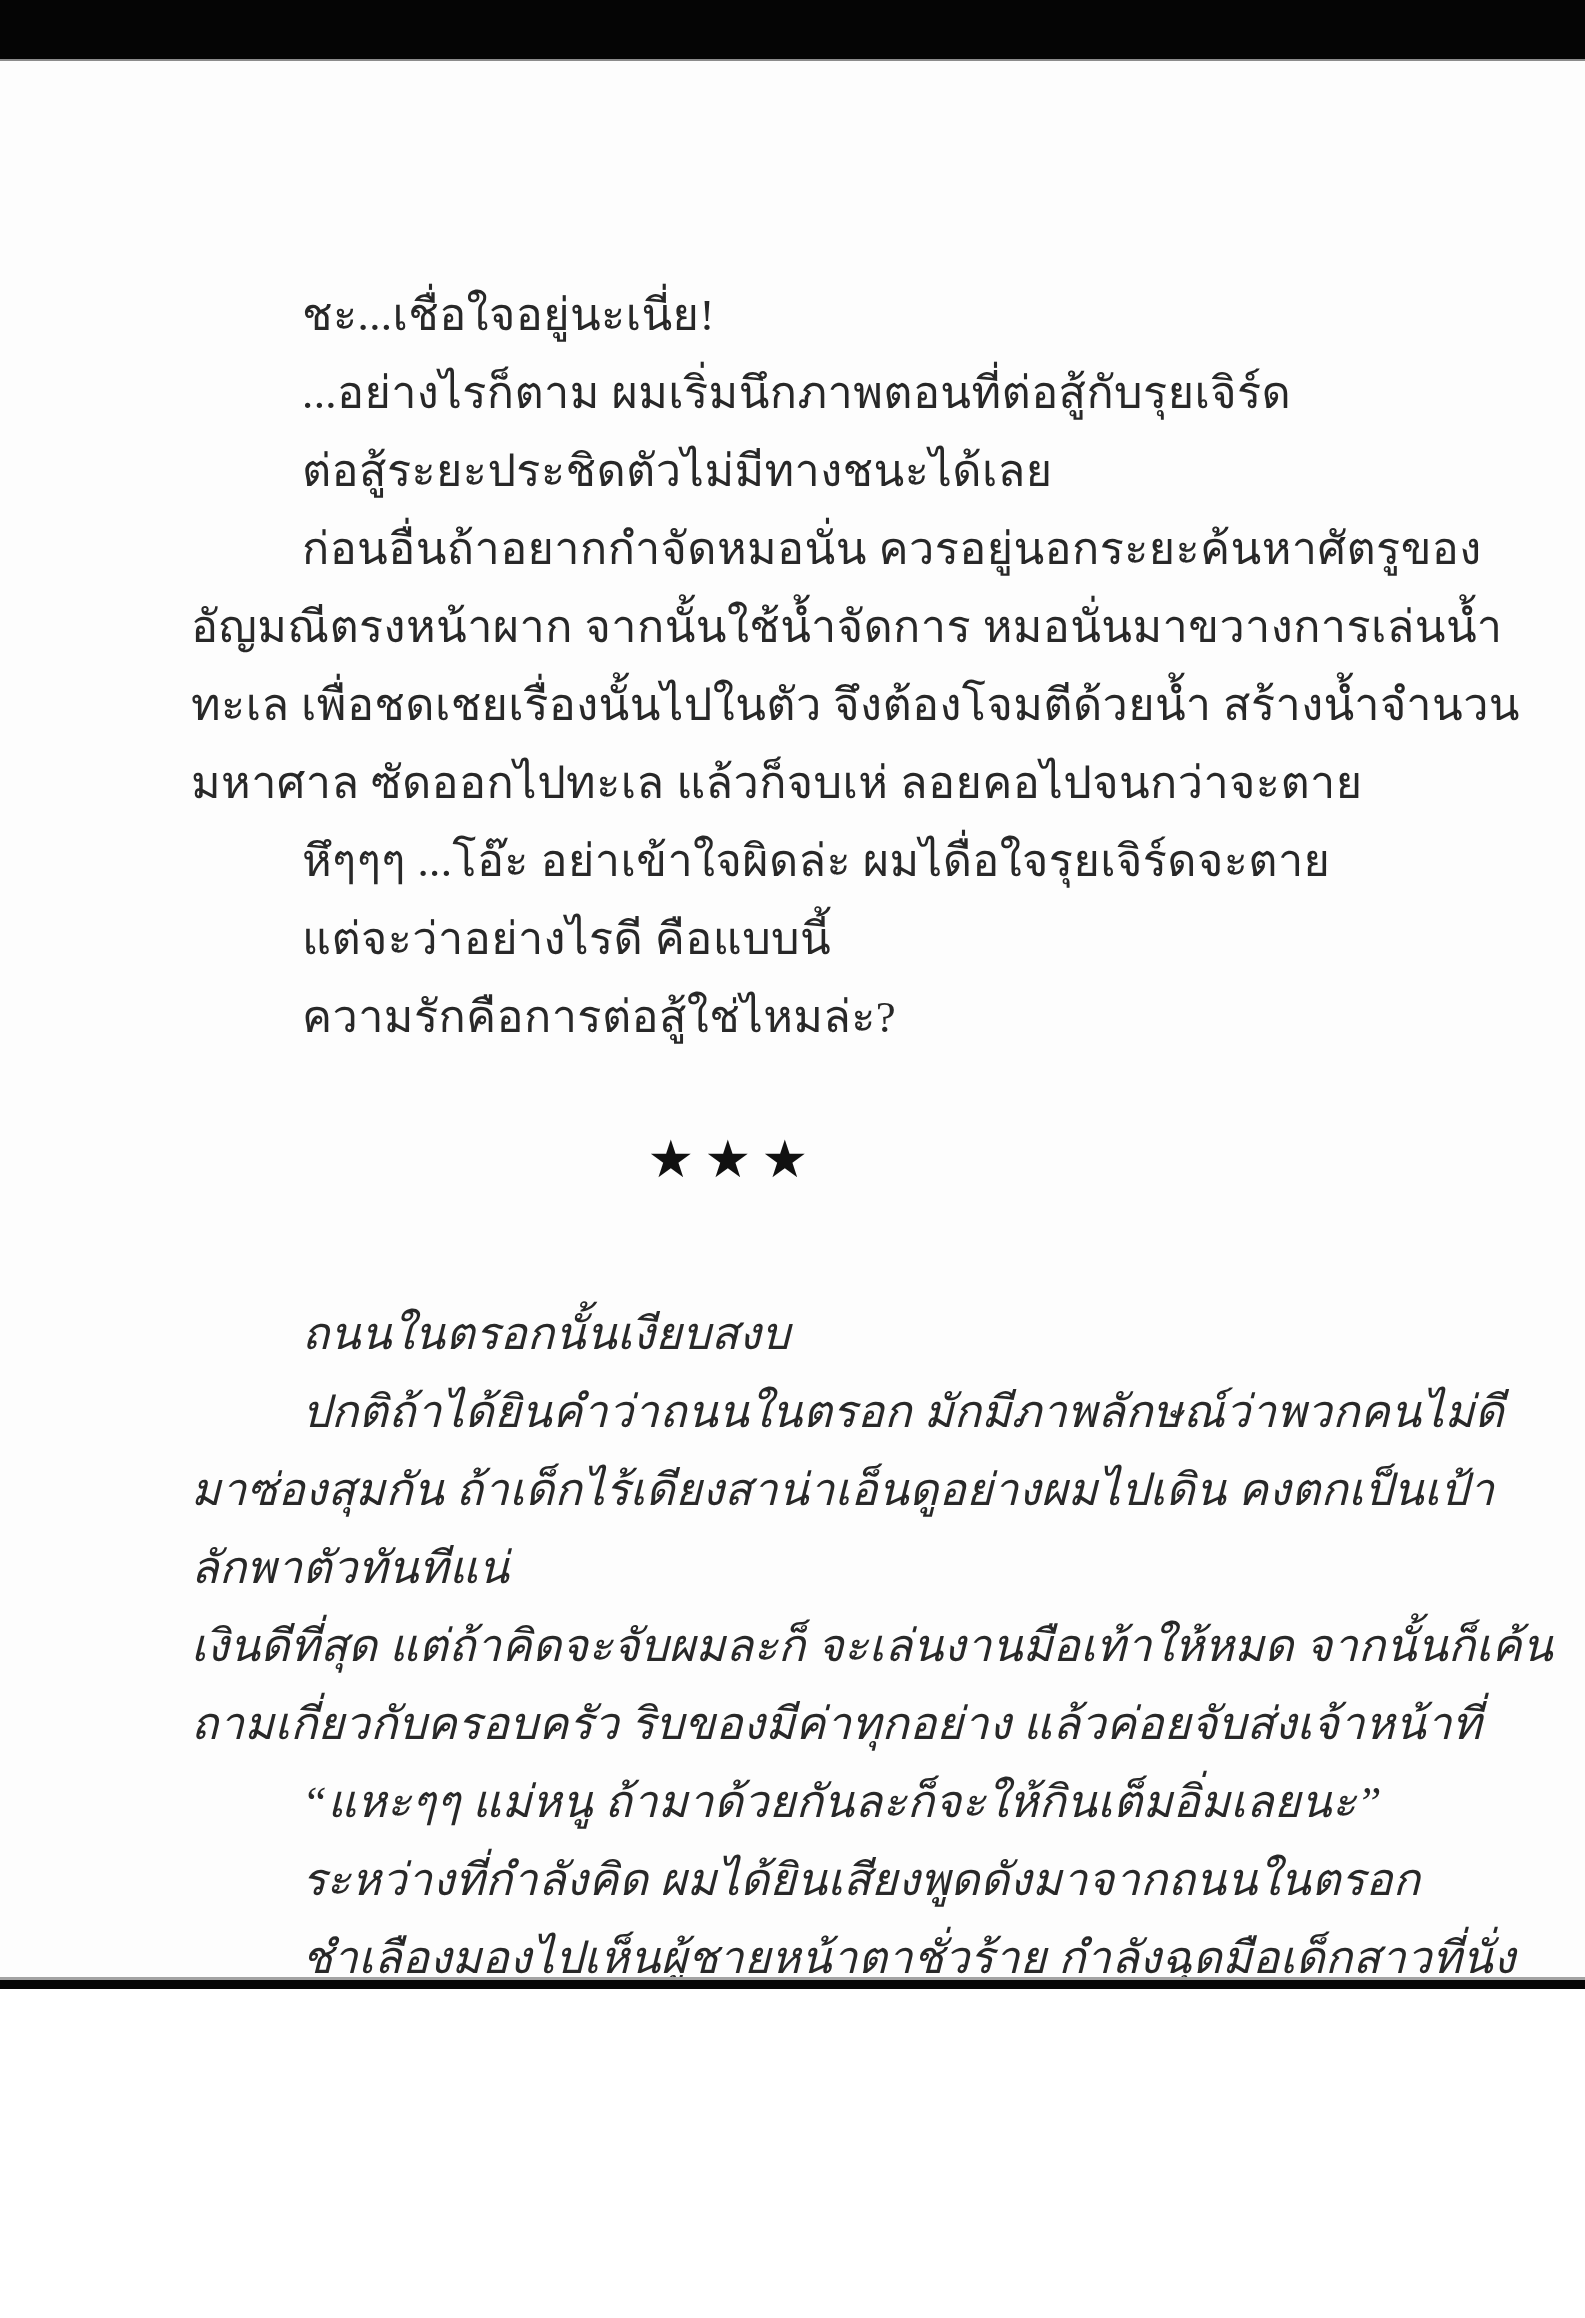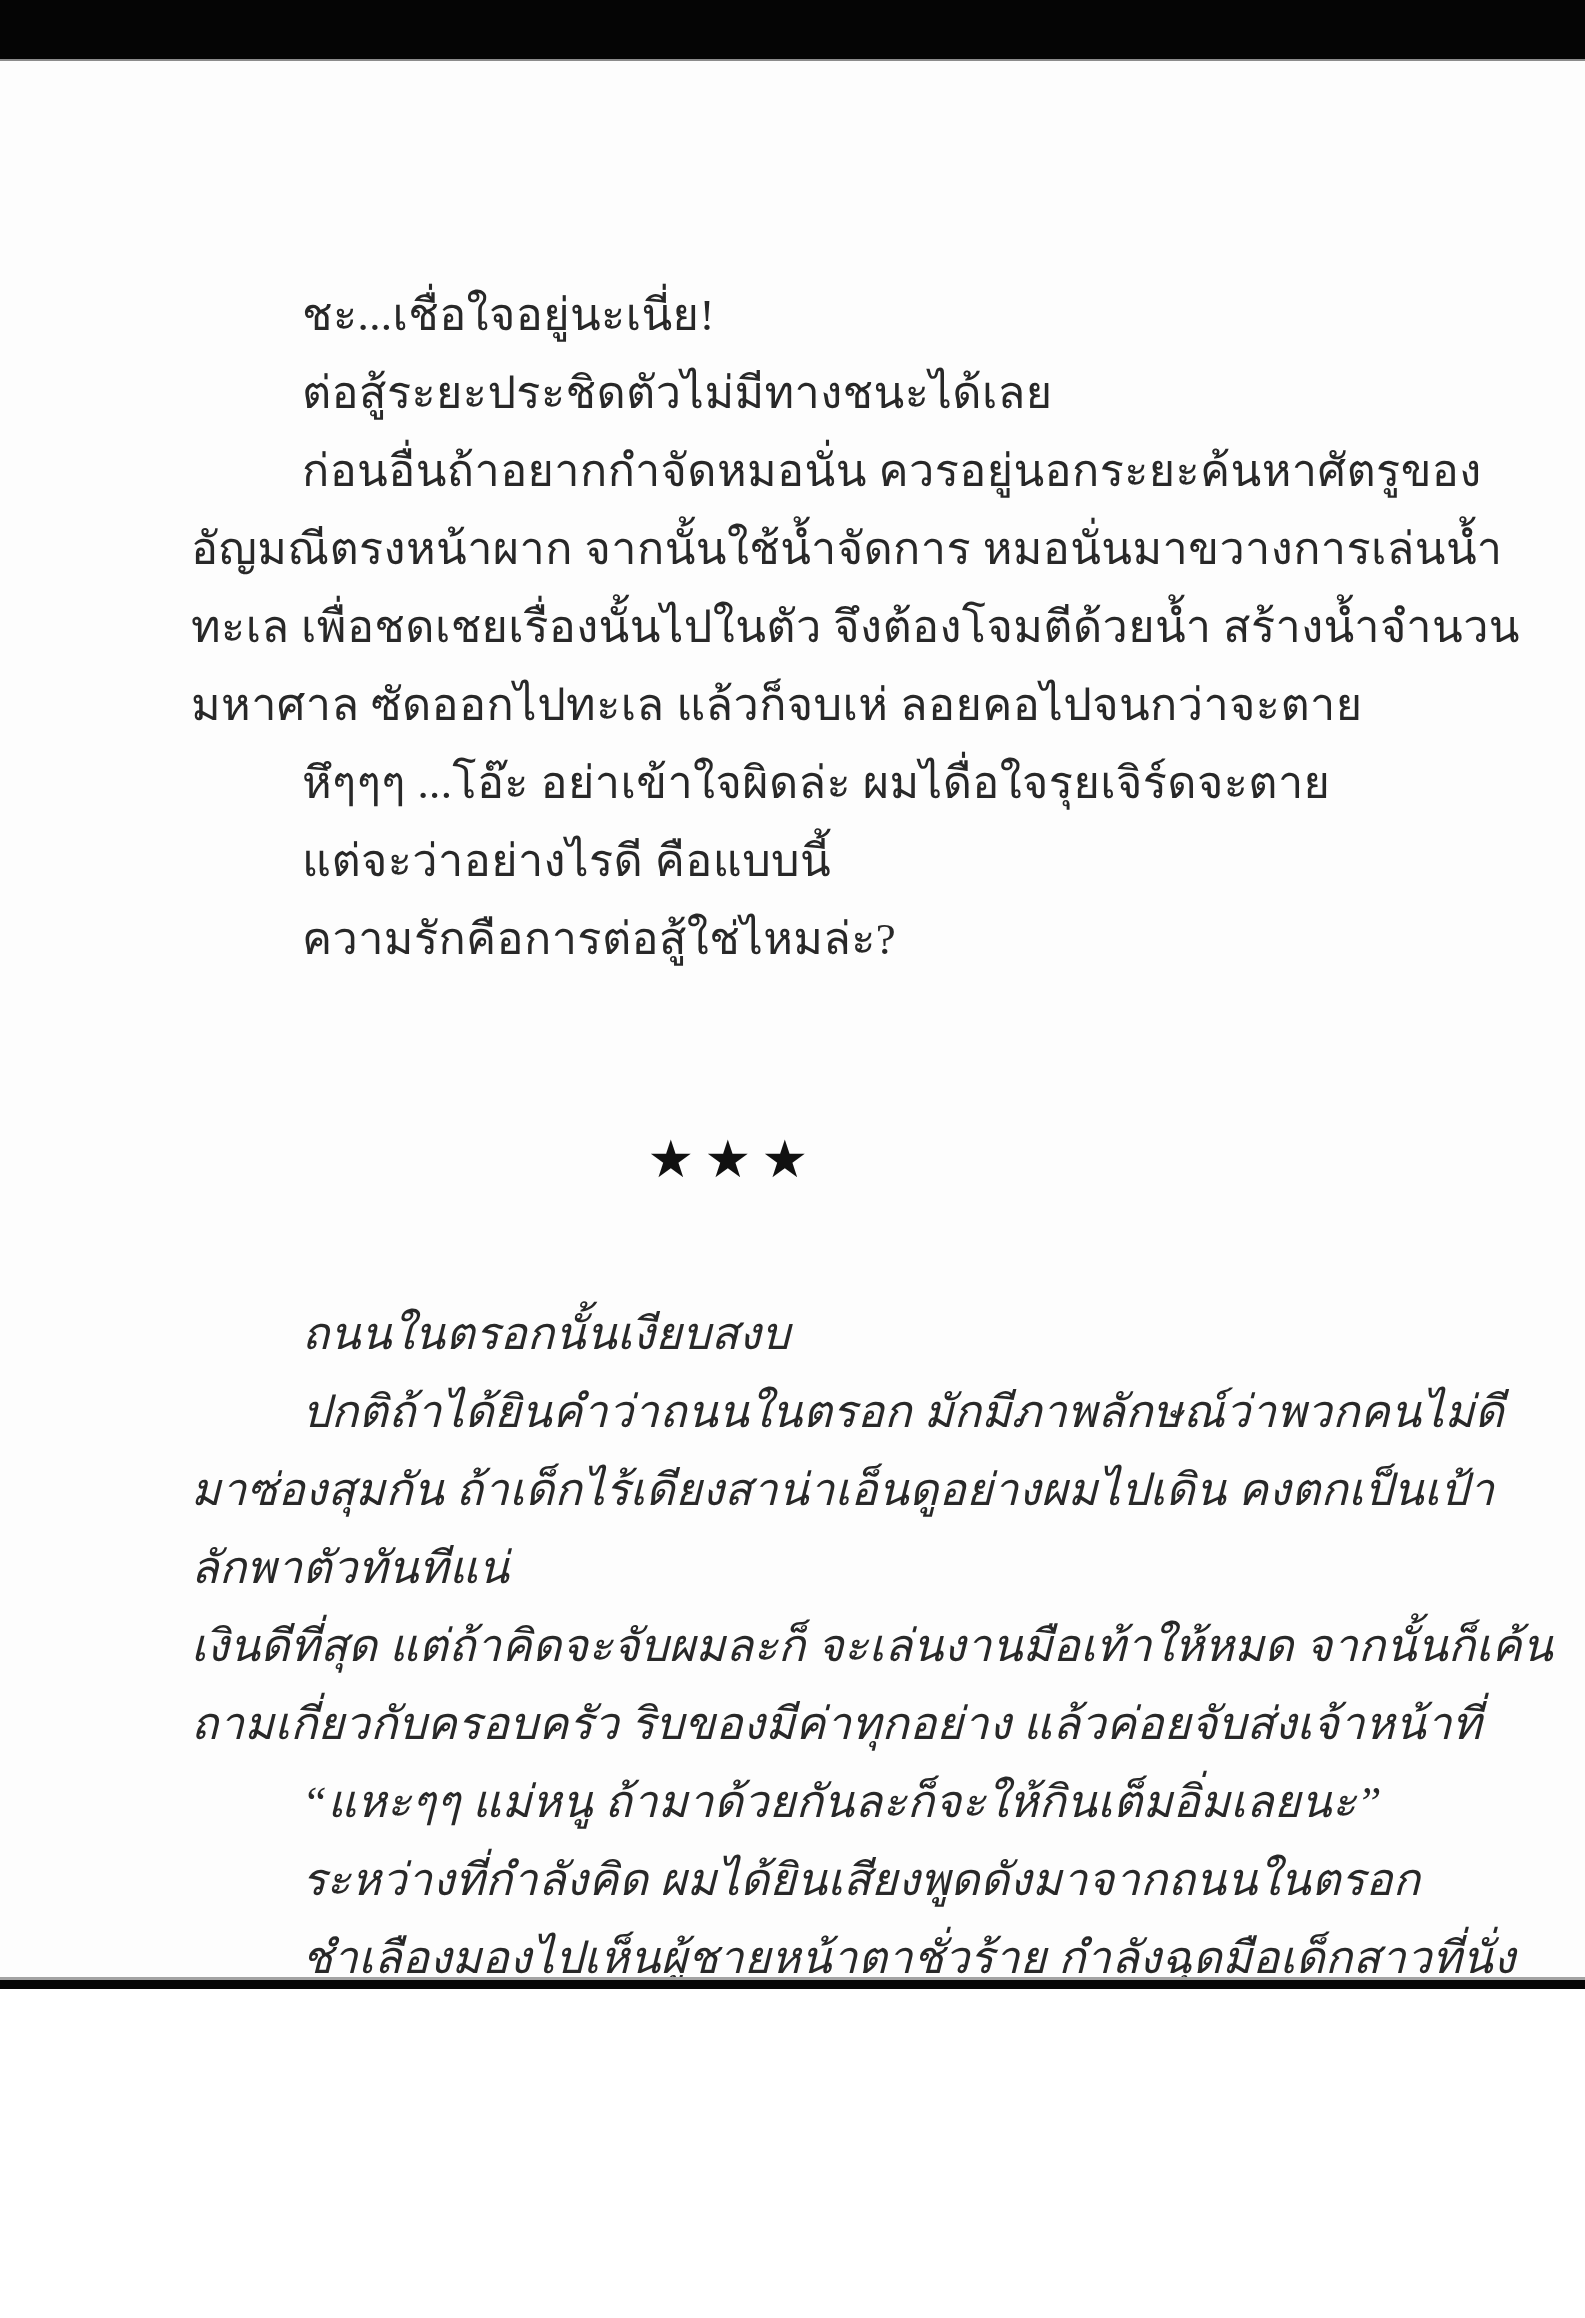--- a/index.html
+++ b/index.html
@@ -85,20 +85,21 @@
 </style>
 </head>
 <body>
 
 <div class="page">
 
   <div class="top-bar"></div>
 
   <div class="text-col" id="section-1">
     <div class="line indent">ชะ...เชื่อใจอยู่นะเนี่ย!</div>
+    <div class="line indent">...อย่างไรก็ตาม ผมเริ่มนึกภาพตอนที่ต่อสู้กับรุยเจิร์ด</div>
     <div class="line indent">ต่อสู้ระยะประชิดตัวไม่มีทางชนะได้เลย</div>
     <div class="line indent">ก่อนอื่นถ้าอยากกำจัดหมอนั่น ควรอยู่นอกระยะค้นหาศัตรูของ</div>
     <div class="line">อัญมณีตรงหน้าผาก จากนั้นใช้น้ำจัดการ หมอนั่นมาขวางการเล่นน้ำ</div>
     <div class="line">ทะเล เพื่อชดเชยเรื่องนั้นไปในตัว จึงต้องโจมตีด้วยน้ำ สร้างน้ำจำนวน</div>
     <div class="line">มหาศาล ซัดออกไปทะเล แล้วก็จบเห่ ลอยคอไปจนกว่าจะตาย</div>
     <div class="line indent">หึๆๆๆ ...โอ๊ะ อย่าเข้าใจผิดล่ะ ผมไดื่อใจรุยเจิร์ดจะตาย</div>
     <div class="line indent">แต่จะว่าอย่างไรดี คือแบบนี้</div>
     <div class="line indent">ความรักคือการต่อสู้ใช่ไหมล่ะ?</div>
   </div>
 

